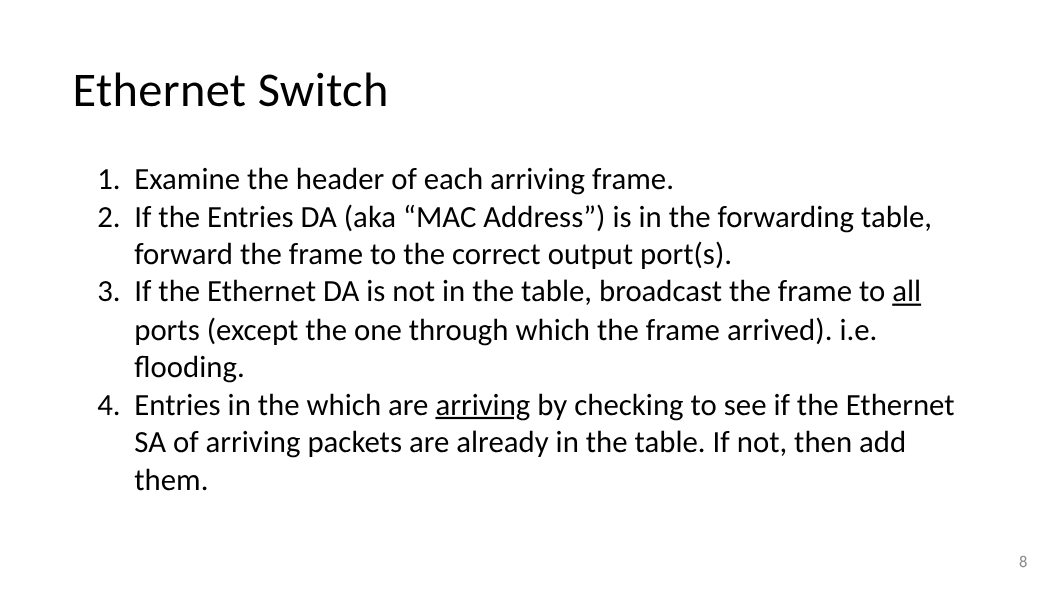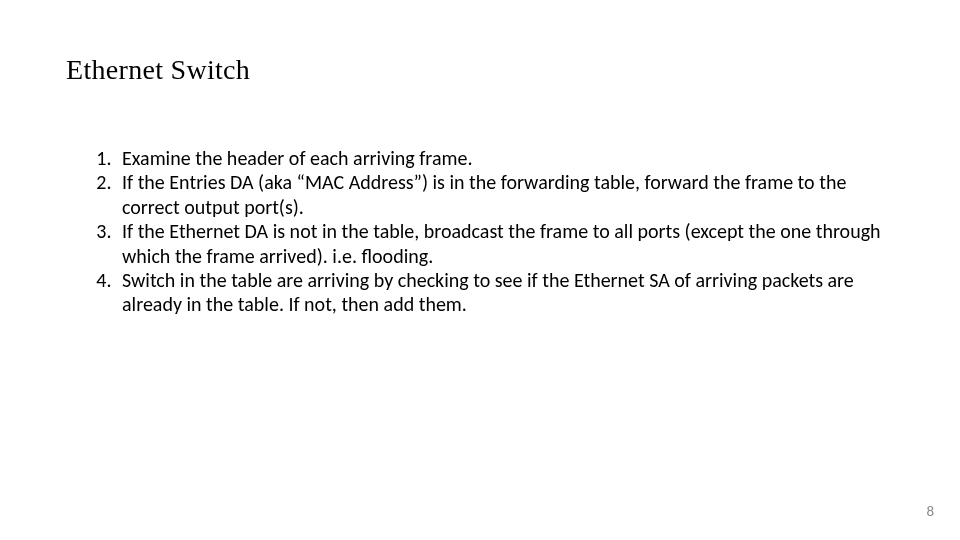--- a/index.html
+++ b/index.html
@@ -17,47 +17,47 @@
   .slide {
     width: 960px;
     height: 540px;
     position: relative;
     box-sizing: border-box;
   }
   .title {
     position: absolute;
     left: 66px;
     top: 54px;
-    font-size: 28px;
+    font-size: 44px;
     font-weight: 300;
     letter-spacing: 0.3px;
     color: #000;
-    font-family: Liberation Serif, serif;
   }
   .body {
     position: absolute;
     left: 66px;
     top: 146px;
     width: 830px;
   }
   ol.list {
     margin: 0;
     padding: 0 0 0 50px;
     list-style: decimal;
-    font-size: 20px;
+    font-size: 28px;
     line-height: 1.22;
     font-weight: 400;
     font-family: "Calibri", "Segoe UI", Arial, sans-serif;
     color: #000;
   }
   ol.list li {
     padding-left: 6px;
     margin-bottom: 0px;
   }
   .u {
+    text-decoration: underline;
   }
   .pagenum {
     position: absolute;
     right: 26px;
     bottom: 20px;
     font-size: 15px;
     color: #8a8a8a;
     font-family: "Calibri", "Segoe UI", Arial, sans-serif;
   }
 </style>
@@ -66,19 +66,19 @@
 
 <div class="slide">
 
   <div class="title">Ethernet Switch</div>
 
   <div class="body">
     <ol class="list">
       <li><span>Examine the header of each arriving frame.</span></li>
       <li><span>If the Entries DA (aka “MAC Address”) is in the forwarding table, forward the frame to the correct output port(s).</span></li>
       <li><span>If the Ethernet DA is not in the table, broadcast the frame to </span><span class="u">all</span><span> ports (except the one through which the frame arrived). i.e. flooding.</span></li>
-      <li><span>Switch in the table are </span><span class="u">arriving</span><span> by checking to see if the Ethernet SA of arriving packets are already in the table. If&nbsp;not, then add them.</span></li>
+      <li><span>Entries in the which are </span><span class="u">arriving</span><span> by checking to see if the Ethernet SA of arriving packets are already in the table. If&nbsp;not, then add them.</span></li>
     </ol>
   </div>
 
   <div class="pagenum">8</div>
 
 </div>
 
 </body></html>

